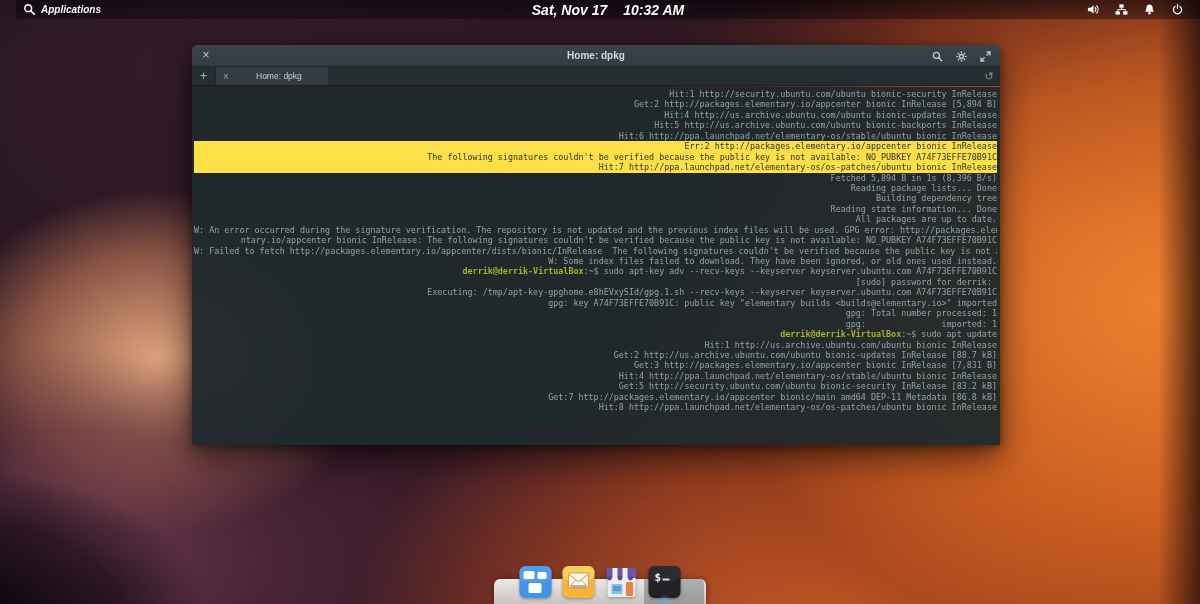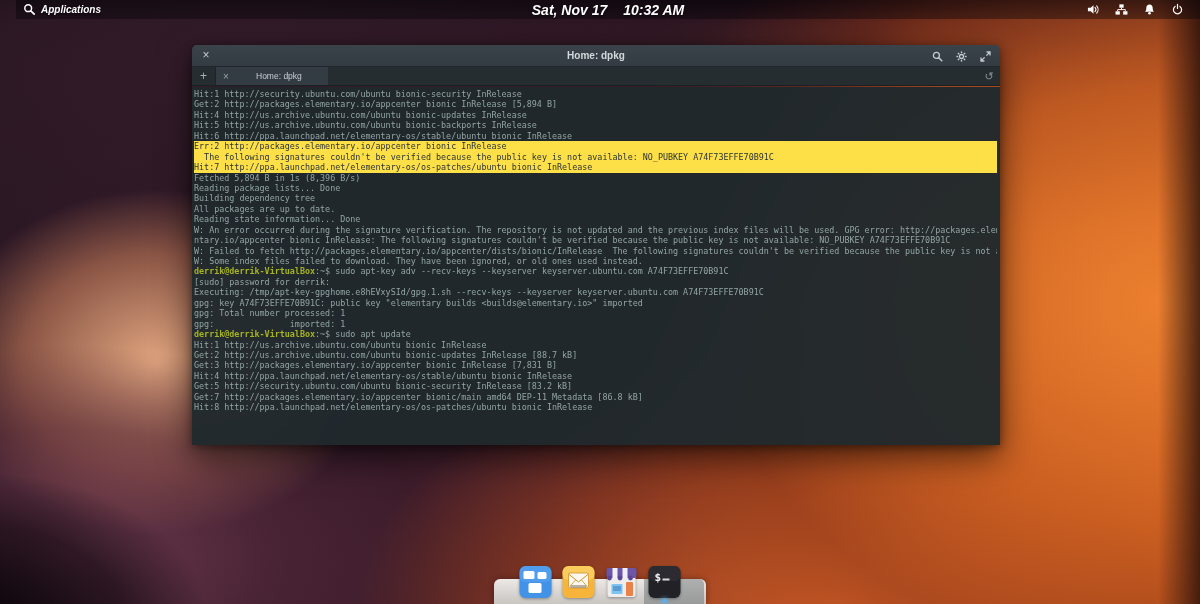--- a/index.html
+++ b/index.html
@@ -48,21 +48,21 @@
   .tab { width:112px; background:#333c42; display:flex; align-items:center; padding:0 7px; gap:8px;
     font-size:8.5px; color:#c8d0d4; }
   .tab-close { color:#9aa4a8; font-size:10px; }
   .tab-label { flex:1; text-align:center; }
   .tab-spacer { flex:1; }
   .restore-tab { width:22px; display:flex; align-items:center; justify-content:center;
     color:#8d979c; font-size:11px; }
 
   .term-body { position:absolute; top:42px; left:0; right:0; bottom:0;
     background:rgba(31,41,45,0.96); overflow:hidden; padding:2px 3px 0 2px;
-    font-family:"DejaVu Sans Mono", monospace; font-size:8.4px; line-height:10.45px; color:#93a5a4; }
+    font-family:"DejaVu Sans Mono", monospace; font-size:8.4px; line-height:10.45px; color:#93a5a4;text-align:right; }
   .tline { white-space:pre; height:10.45px; overflow:hidden; }
   .tline.sel { background:#fde047; color:#2b3337; }
   .tline .p { color:#a6b41e; font-weight:bold; }
 
   
   .dock { position:absolute; left:50%; bottom:0; transform:translateX(-50%); width:212px; height:40px; z-index:40; }
   .dock-shelf { position:absolute; left:0; right:0; bottom:0; height:25px;
     background:linear-gradient(#ece9e6,#c8c5c1); border-radius:6px 6px 0 0;
     box-shadow:0 0 6px rgba(0,0,0,0.35); }
   .dock-active-seg { position:absolute; right:2px; top:0; bottom:0; width:60px;
@@ -173,22 +173,22 @@
         <div class="tline"><span class="n">Get:2 http://packages.elementary.io/appcenter bionic InRelease [5,894 B]</span></div>
         <div class="tline"><span class="n">Hit:4 http://us.archive.ubuntu.com/ubuntu bionic-updates InRelease</span></div>
         <div class="tline"><span class="n">Hit:5 http://us.archive.ubuntu.com/ubuntu bionic-backports InRelease</span></div>
         <div class="tline"><span class="n">Hit:6 http://ppa.launchpad.net/elementary-os/stable/ubuntu bionic InRelease</span></div>
         <div class="tline sel"><span class="n">Err:2 http://packages.elementary.io/appcenter bionic InRelease</span></div>
         <div class="tline sel"><span class="n">  The following signatures couldn't be verified because the public key is not available: NO_PUBKEY A74F73EFFE70B91C</span></div>
         <div class="tline sel"><span class="n">Hit:7 http://ppa.launchpad.net/elementary-os/os-patches/ubuntu bionic InRelease</span></div>
         <div class="tline"><span class="n">Fetched 5,894 B in 1s (8,396 B/s)</span></div>
         <div class="tline"><span class="n">Reading package lists... Done</span></div>
         <div class="tline"><span class="n">Building dependency tree</span></div>
+        <div class="tline"><span class="n">Reading state information... Done</span></div>
         <div class="tline"><span class="n">All packages are up to date.</span></div>
-        <div class="tline"><span class="n">Reading state information... Done</span></div>
         <div class="tline"><span class="n">W: An error occurred during the signature verification. The repository is not updated and the previous index files will be used. GPG error: http://packages.eleme</span></div>
         <div class="tline"><span class="n">ntary.io/appcenter bionic InRelease: The following signatures couldn't be verified because the public key is not available: NO_PUBKEY A74F73EFFE70B91C</span></div>
         <div class="tline"><span class="n">W: Failed to fetch http://packages.elementary.io/appcenter/dists/bionic/InRelease  The following signatures couldn't be verified because the public key is not av</span></div>
         <div class="tline"><span class="n">W: Some index files failed to download. They have been ignored, or old ones used instead.</span></div>
         <div class="tline"><span class="p">derrik@derrik-VirtualBox</span><span class="n">:~$ sudo apt-key adv --recv-keys --keyserver keyserver.ubuntu.com A74F73EFFE70B91C</span></div>
         <div class="tline"><span class="n">[sudo] password for derrik: </span></div>
         <div class="tline"><span class="n">Executing: /tmp/apt-key-gpghome.e8hEVxySId/gpg.1.sh --recv-keys --keyserver keyserver.ubuntu.com A74F73EFFE70B91C</span></div>
         <div class="tline"><span class="n">gpg: key A74F73EFFE70B91C: public key "elementary builds &lt;builds@elementary.io&gt;" imported</span></div>
         <div class="tline"><span class="n">gpg: Total number processed: 1</span></div>
         <div class="tline"><span class="n">gpg:               imported: 1</span></div>

